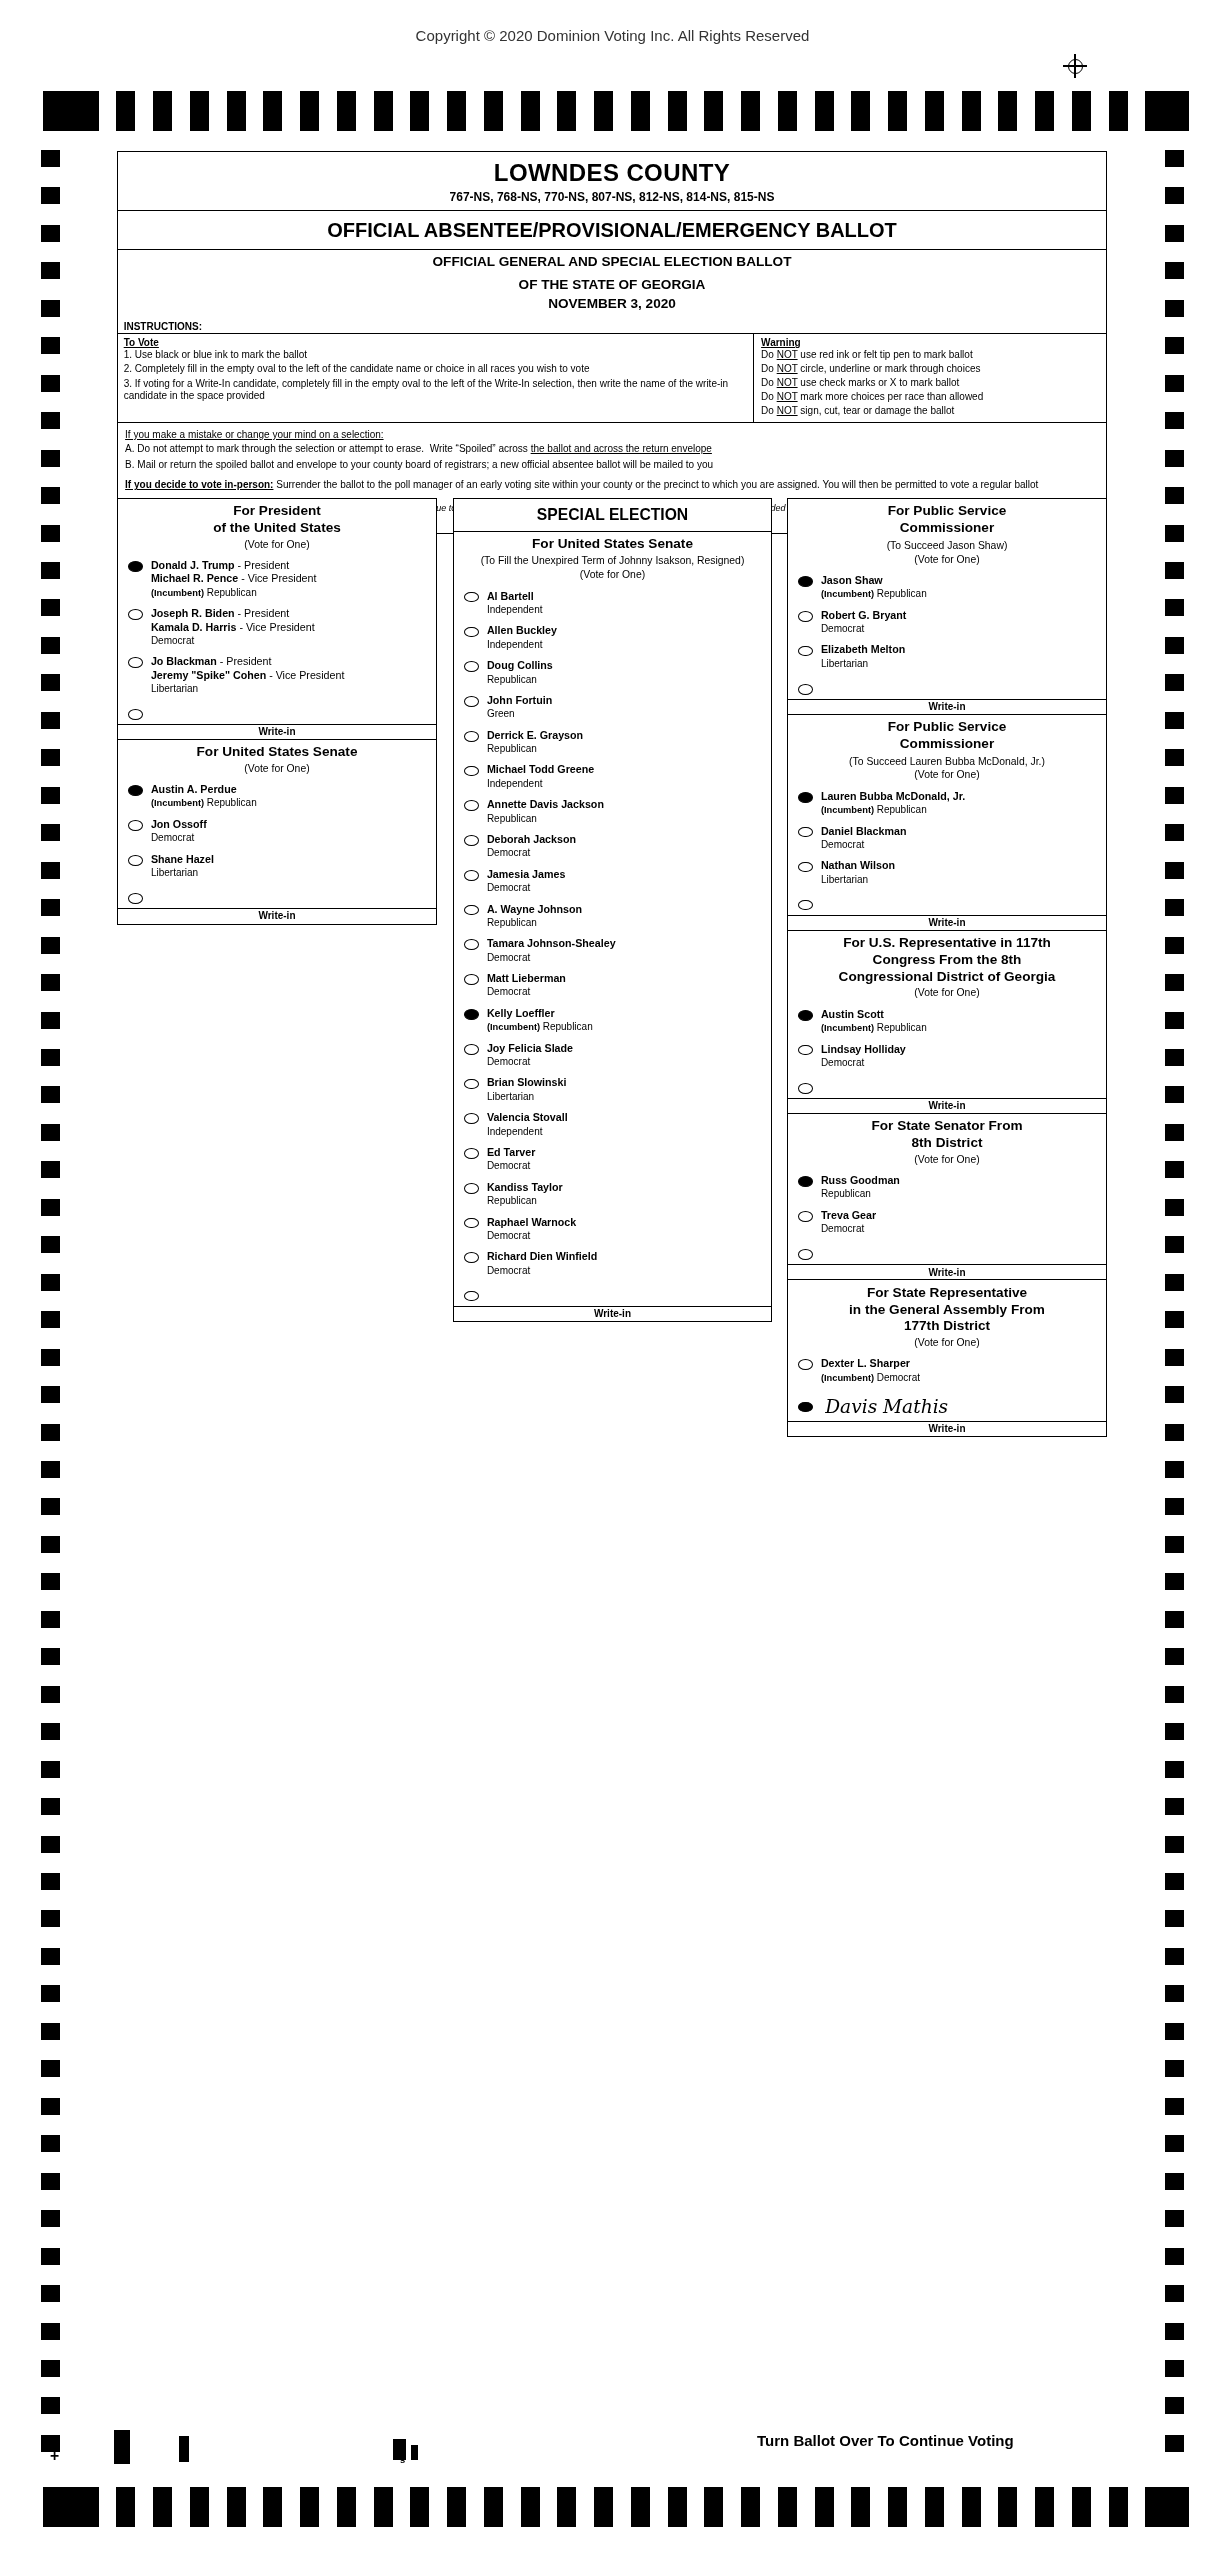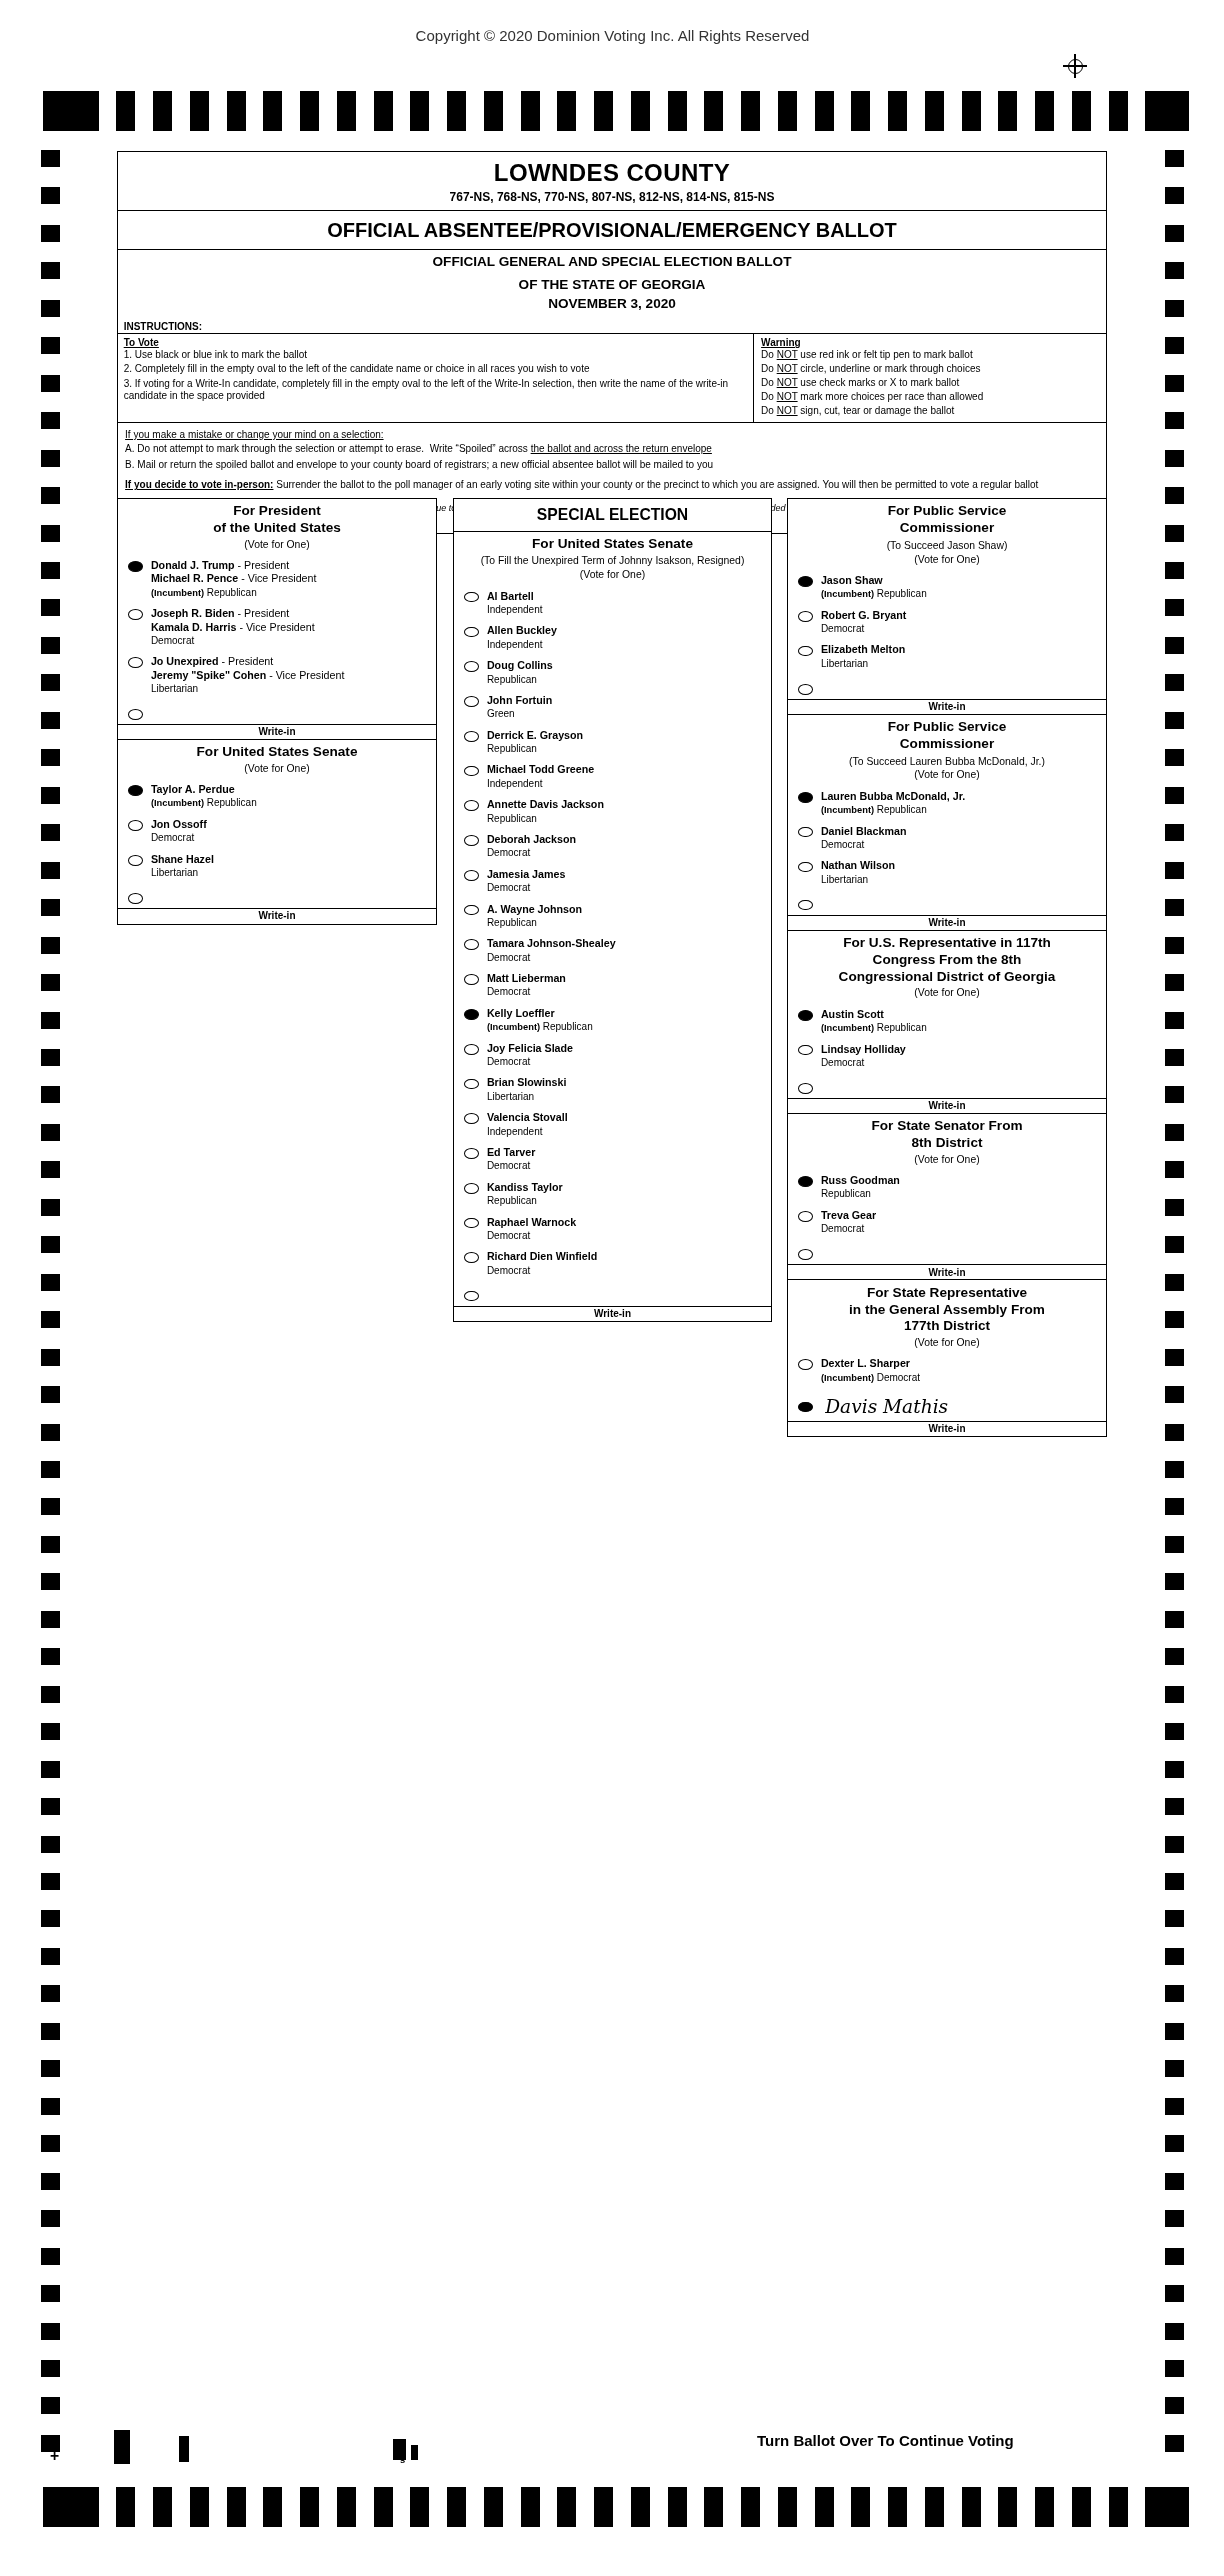--- a/index.html
+++ b/index.html
@@ -360,37 +360,37 @@
               <div class="oval"></div>
               <div class="otext">
                 <div><span class="oname">Joseph R. Biden</span><span class="orole"> - President</span></div>
                 <div><span class="oname">Kamala D. Harris</span><span class="orole"> - Vice President</span></div>
                 <div><span class="oparty">Democrat</span></div>
               </div>
             </div>
             <div class="opt">
               <div class="oval"></div>
               <div class="otext">
-                <div><span class="oname">Jo Unexpired</span><span class="orole"> - President</span></div>
+                <div><span class="oname">Jo Blackman</span><span class="orole"> - President</span></div>
                 <div><span class="oname">Jeremy "Spike" Cohen</span><span class="orole"> - Vice President</span></div>
                 <div><span class="oparty">Libertarian</span></div>
               </div>
             </div>
             <div class="writein-row">
               <div class="oval"></div>
             </div>
             <div class="writein-line">Write-in</div>
           </div>
           <div class="contest">
             <div class="c-title">For United States Senate</div>
             <div class="c-vote">(Vote for One)</div>
             <div class="opt">
               <div class="oval filled"></div>
               <div class="otext">
-                <div><span class="oname">Taylor A. Perdue</span></div>
+                <div><span class="oname">Austin A. Perdue</span></div>
                 <div><span class="oinc">(Incumbent) </span><span class="oparty">Republican</span></div>
               </div>
             </div>
             <div class="opt">
               <div class="oval"></div>
               <div class="otext">
                 <div><span class="oname">Jon Ossoff</span></div>
                 <div><span class="oparty">Democrat</span></div>
               </div>
             </div>

